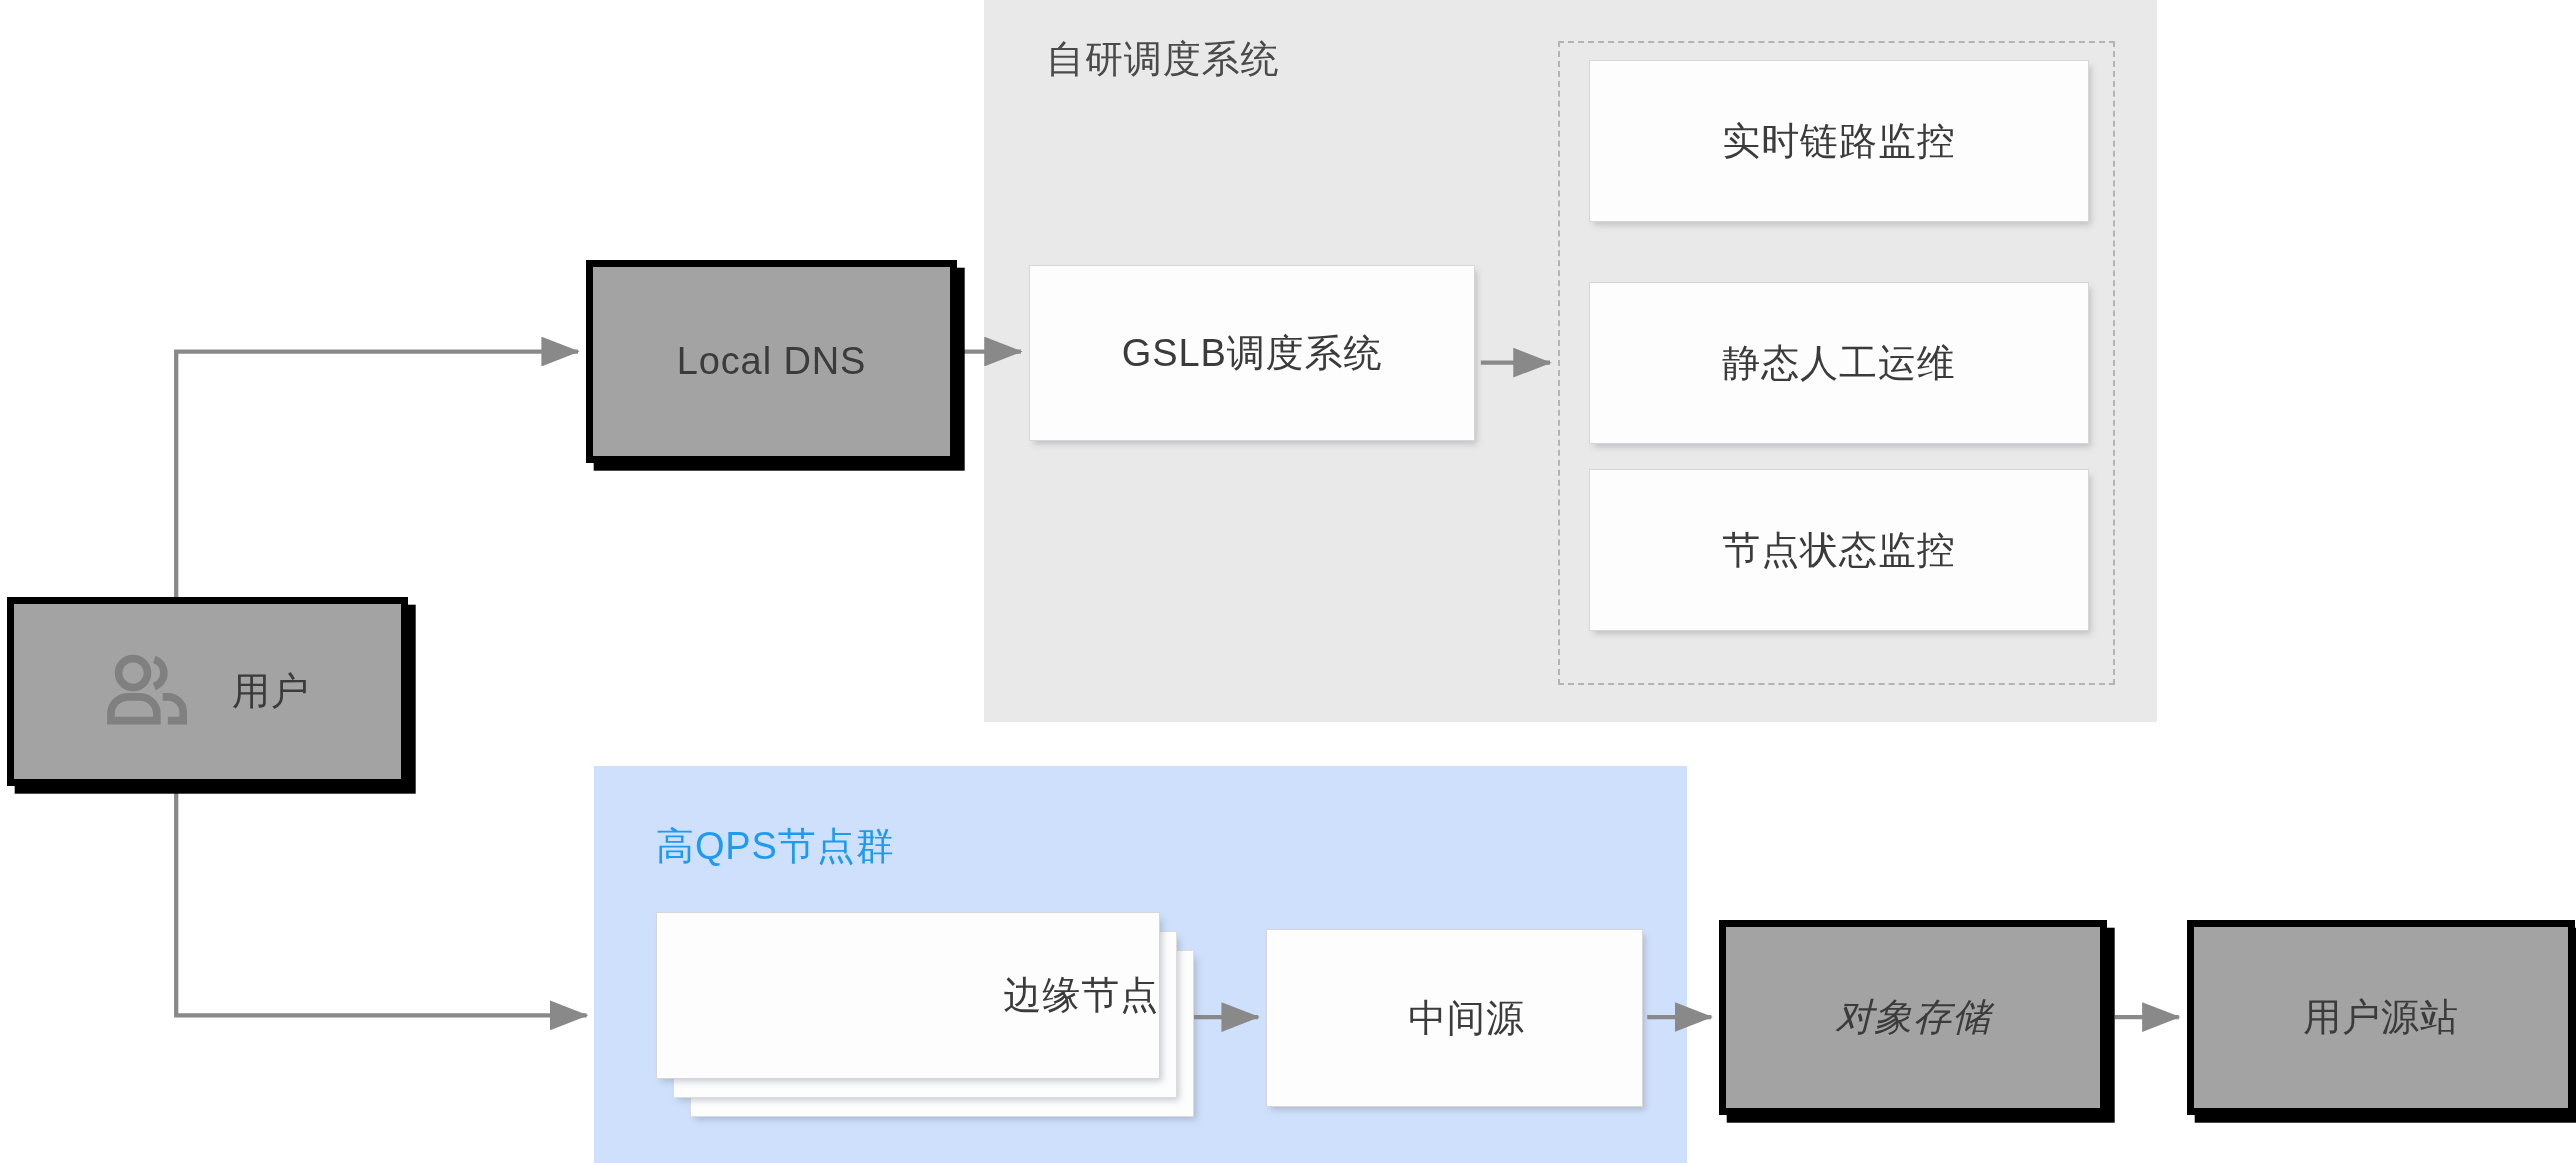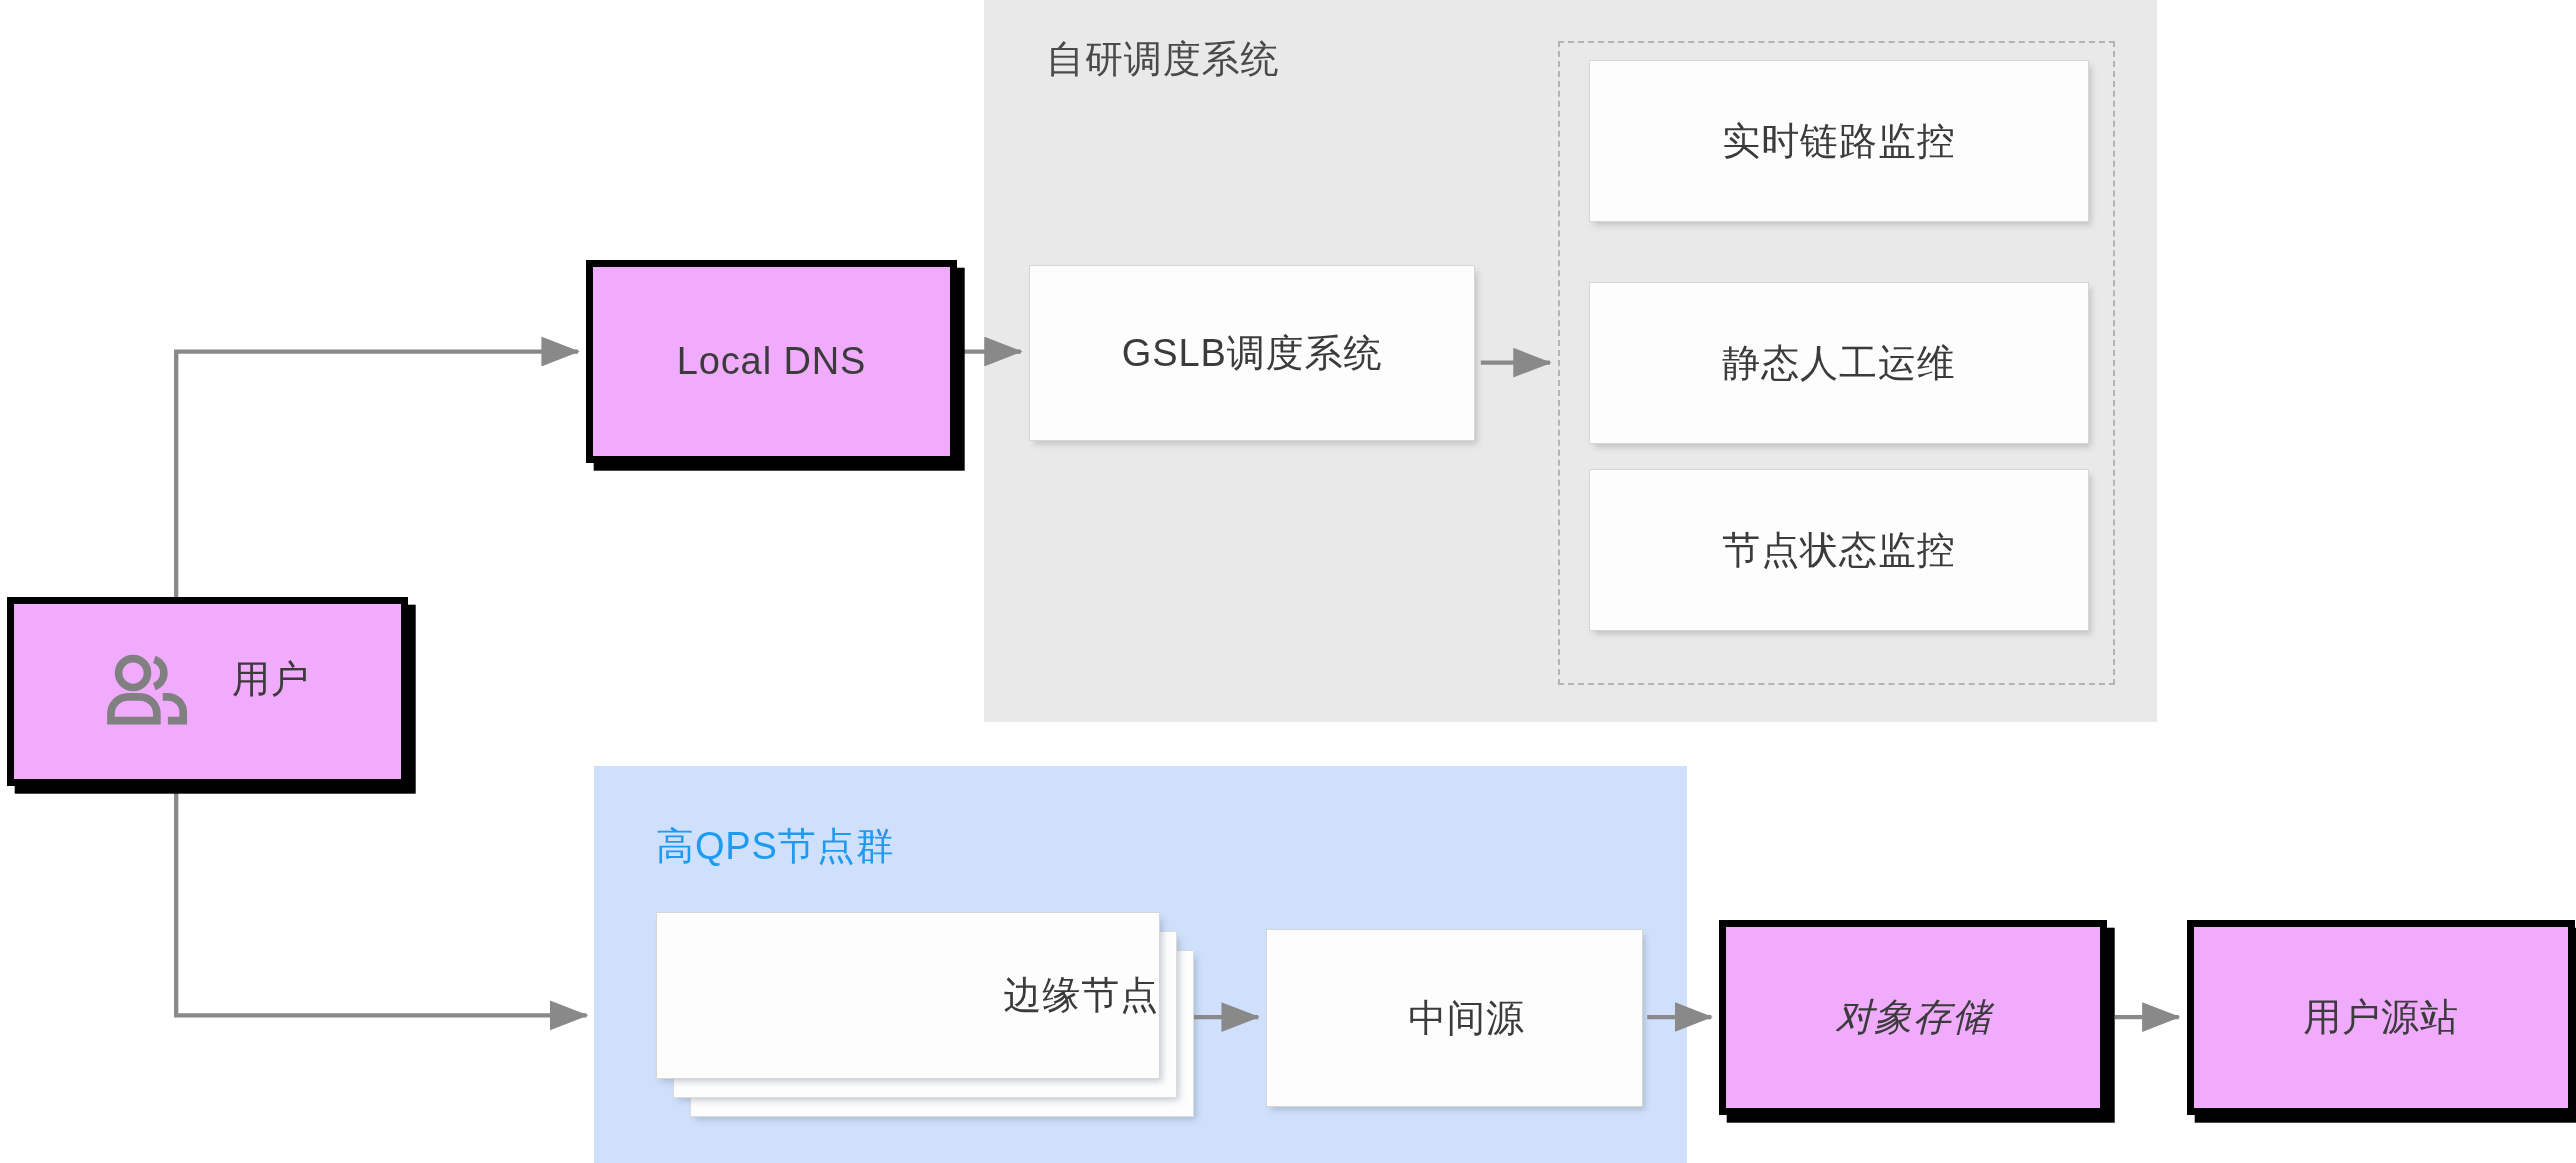--- a/index.html
+++ b/index.html
@@ -61,21 +61,21 @@
     font-size: 38px;
     color: #1e9bf0;
     letter-spacing: 0.9px;
     white-space: nowrap;
   }
 
   
   
   .node-bold {
     position: absolute;
-    background: #f0abfc;
+    background: #a3a3a3;
     border: 7.7px solid #000000;
     box-sizing: border-box;
     box-shadow: 7.7px 7.7px 0 0 #000000;
     display: flex;
     align-items: center;
     justify-content: center;
   }
   .node-bold .label {
     font-size: 38px;
     color: #3b3b3b;
@@ -123,20 +123,21 @@
   .stack-front .label {
     font-size: 38px;
     color: #3b3b3b;
     white-space: nowrap;
     letter-spacing: 0.9px;
   }
 
   
   .user-inner {
     display: flex;
+    align-items: center;
     gap: 42px;
   }
   .users-icon { display: block; }
 
   
   #wires {
     position: absolute;
     left: 0; top: 0;
     width: 2576px;
     height: 1163px;

